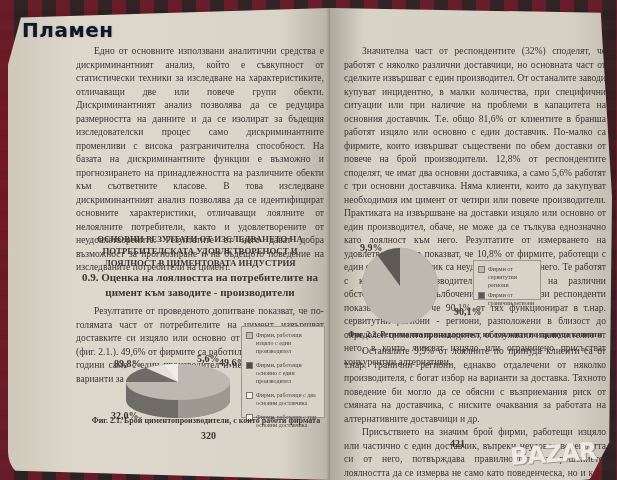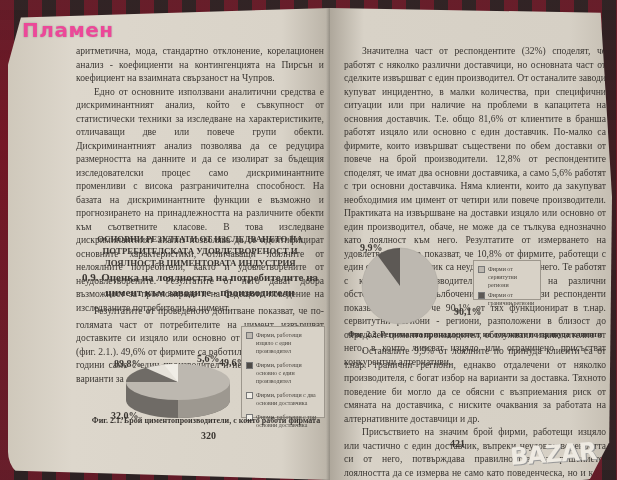--- a/index.html
+++ b/index.html
@@ -36,34 +36,33 @@
   p { margin:0; }
   p.indent { text-indent:18px; }
   .chapter { position:absolute; left:68px; width:248px; text-align:center; font-weight:bold; font-size:8.8px; line-height:12px; }
   .section { position:absolute; left:68px; width:248px; text-align:center; font-weight:bold; font-size:11px; line-height:15px; }
   .caption { position:absolute; font-weight:bold; font-size:8px; text-align:center; }
   .pagenum { position:absolute; font-weight:bold; font-size:10px; }
   .legend { position:absolute; border:1px solid #9c968c; background:#d8d2c7; font-size:6px; line-height:8px; padding:4px; color:#4a4640; }
   .legend .item { display:flex; gap:3px; margin-bottom:6px; }
   .sw { width:5px; height:5px; border:1px solid #777; flex:none; margin-top:1px; }
   .pielabel { position:absolute; font-size:10px; font-weight:bold; }
-  .overlay-name { position:absolute; left:22px; top:18px; font-family:"DejaVu Sans", sans-serif; font-weight:bold; font-size:20px; color:#ec4899; letter-spacing:.5px; text-shadow:0 0 2px rgba(0,0,0,.25); }
+  .overlay-name { position:absolute; left:22px; top:18px; font-family:"DejaVu Sans", sans-serif; font-weight:bold; font-size:20px; color:#0f172a; letter-spacing:.5px; text-shadow:0 0 2px rgba(0,0,0,.25); }
   .watermark { position:absolute; left:510px; top:440px; font-family:"DejaVu Sans", sans-serif; font-weight:bold; font-size:24px; color:#eeeae2; letter-spacing:-1px; transform:rotate(-4deg); text-shadow:1px 1px 0 #999; }
   .gutter { position:absolute; left:318px; top:0; width:10px; height:472px; background:linear-gradient(90deg,rgba(0,0,0,.0),rgba(0,0,0,.25),rgba(0,0,0,0)); }
 </style>
 </head>
 <body>
 
 <div class="cloth"></div>
 
 <div class="book">
 
   <div class="page left">
     <div class="text" style="top:36px;">
-      <p>аритметична, мода, стандартно отклонение, корелационен анализ - коефициенти на контингенцията на Пирсън и коефициент на взаимната свързаност на Чупров.</p>
       <p class="indent">Едно от основните използвани аналитични средства е дискриминантният анализ, който е съвкупност от статистически техники за изследване на характеристиките, отличаващи две или повече групи обекти. Дискриминантният анализ позволява да се редуцира размерността на данните и да се изолират за бъдещия изследователски процес само дискриминантните променливи с висока разграничителна способност. На базата на дискриминантните функции е възможно и прогнозирането на принадлежността на различните обекти към съответните класове. В това изследване дискриминантният анализ позволява да се идентифицират основните характеристики, отличаващи лоялните от нелоялните потребители, както и удовлетворените от неудовлетворените. Резултатите от него дават добра възможност за прогнозиране и на бъдещото поведение на изследваните потребители на цимент.</p>
     </div>
 
     <div class="chapter" style="top:225px;">
       <div>ОСНОВНИ РЕЗУЛТАТИ ОТ ИЗСЛЕДВАНЕТО НА ПОТРЕБИТЕЛСКАТА УДОВЛЕТВОРЕНОСТ И ЛОЯЛНОСТ В ЦИМЕНТОВАТА ИНДУСТРИЯ</div>
     </div>
 
     <div class="section" style="top:262px;">0.9. Оценка на лоялността на потребителите на цимент към заводите - производители</div>
 
     <div class="text" style="top:296px;">

